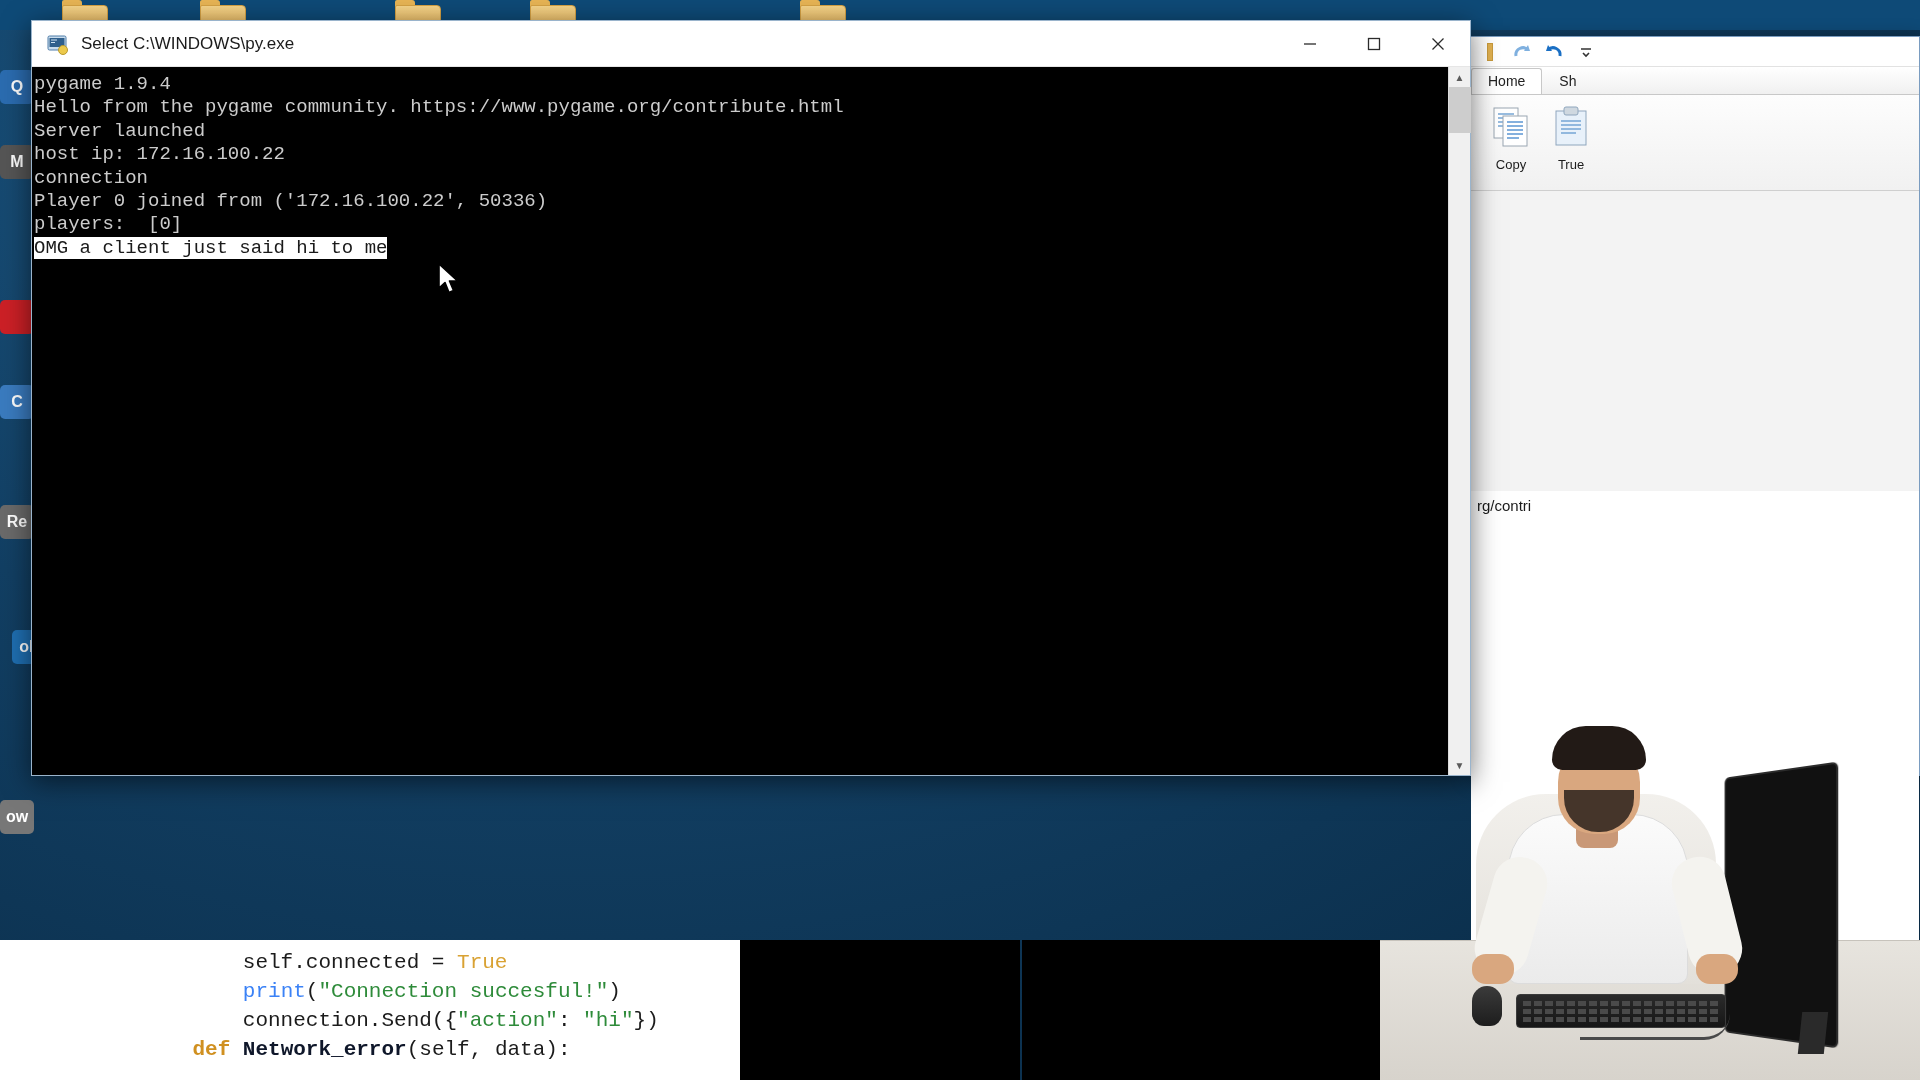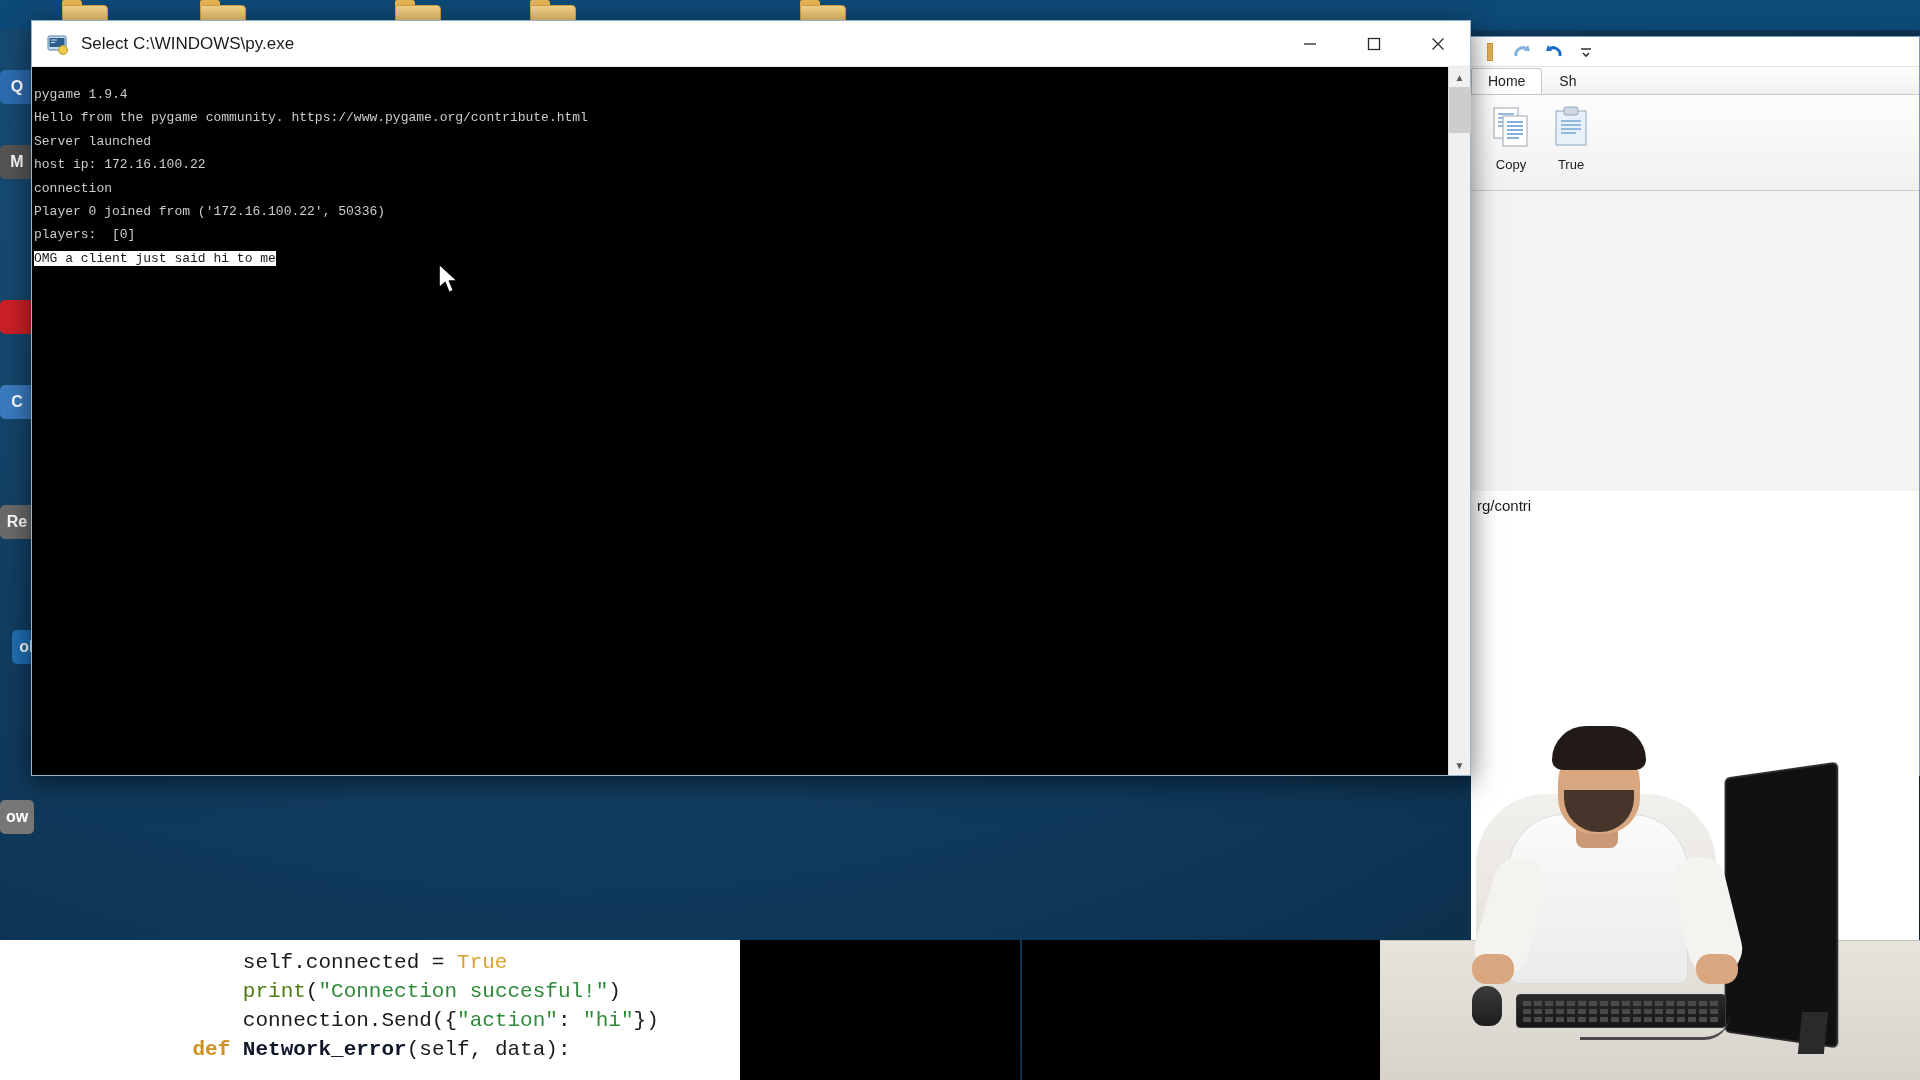--- a/index.html
+++ b/index.html
@@ -88,21 +88,21 @@
   }
   #editor-inner {
     font-family:"Liberation Mono", monospace;
     font-size:21px; line-height:29px; white-space:pre;
     padding-left:142px; padding-top:8px; color:#1b1b1b;
   }
   .tok-kw2 { color:#0f172a; font-weight:bold; }
   .tok-str { color:#2e8b3a; }
   .tok-const { color:#d9a233; }
   .tok-def { color:#d09020; font-weight:bold; }
-  .tok-fn { color:#4d7c0f; }
+  .tok-fn { color:#3b82f6; }
 
   
   #editor-dark-a { position:absolute; left:740px; top:940px; width:280px; height:140px; background:#000; }
   #editor-dark-b { position:absolute; left:1022px; top:940px; width:360px; height:140px; background:#000; }
 
   
   #person {
     position:absolute; right:0; bottom:0; width:540px; height:520px;
     pointer-events:none;
   }
@@ -194,23 +194,23 @@
   .win-btn {
     width:64px; height:45px; display:flex; align-items:center; justify-content:center;
     color:#2b2b2b;
   }
 
   #console-body {
     position:absolute; left:0; top:46px; right:0; bottom:0;
     background:#000; overflow:hidden;
   }
   #console-text {
-    position:absolute; left:2px; top:16px;
+    position:absolute; left:2px; top:6px;
     font-family:"Liberation Mono", monospace;
-    font-size:13px; line-height:23.4px;
+    font-size:19px; line-height:23.4px;
     color:#cccccc; white-space:pre;
   }
   #console-text .line { display:block; height:23.4px; }
   #console-text .sel {
     background:#ffffff; color:#1a1a1a;
   }
 
   
   #console-scroll {
     position:absolute; right:0; top:46px; bottom:0; width:22px;

